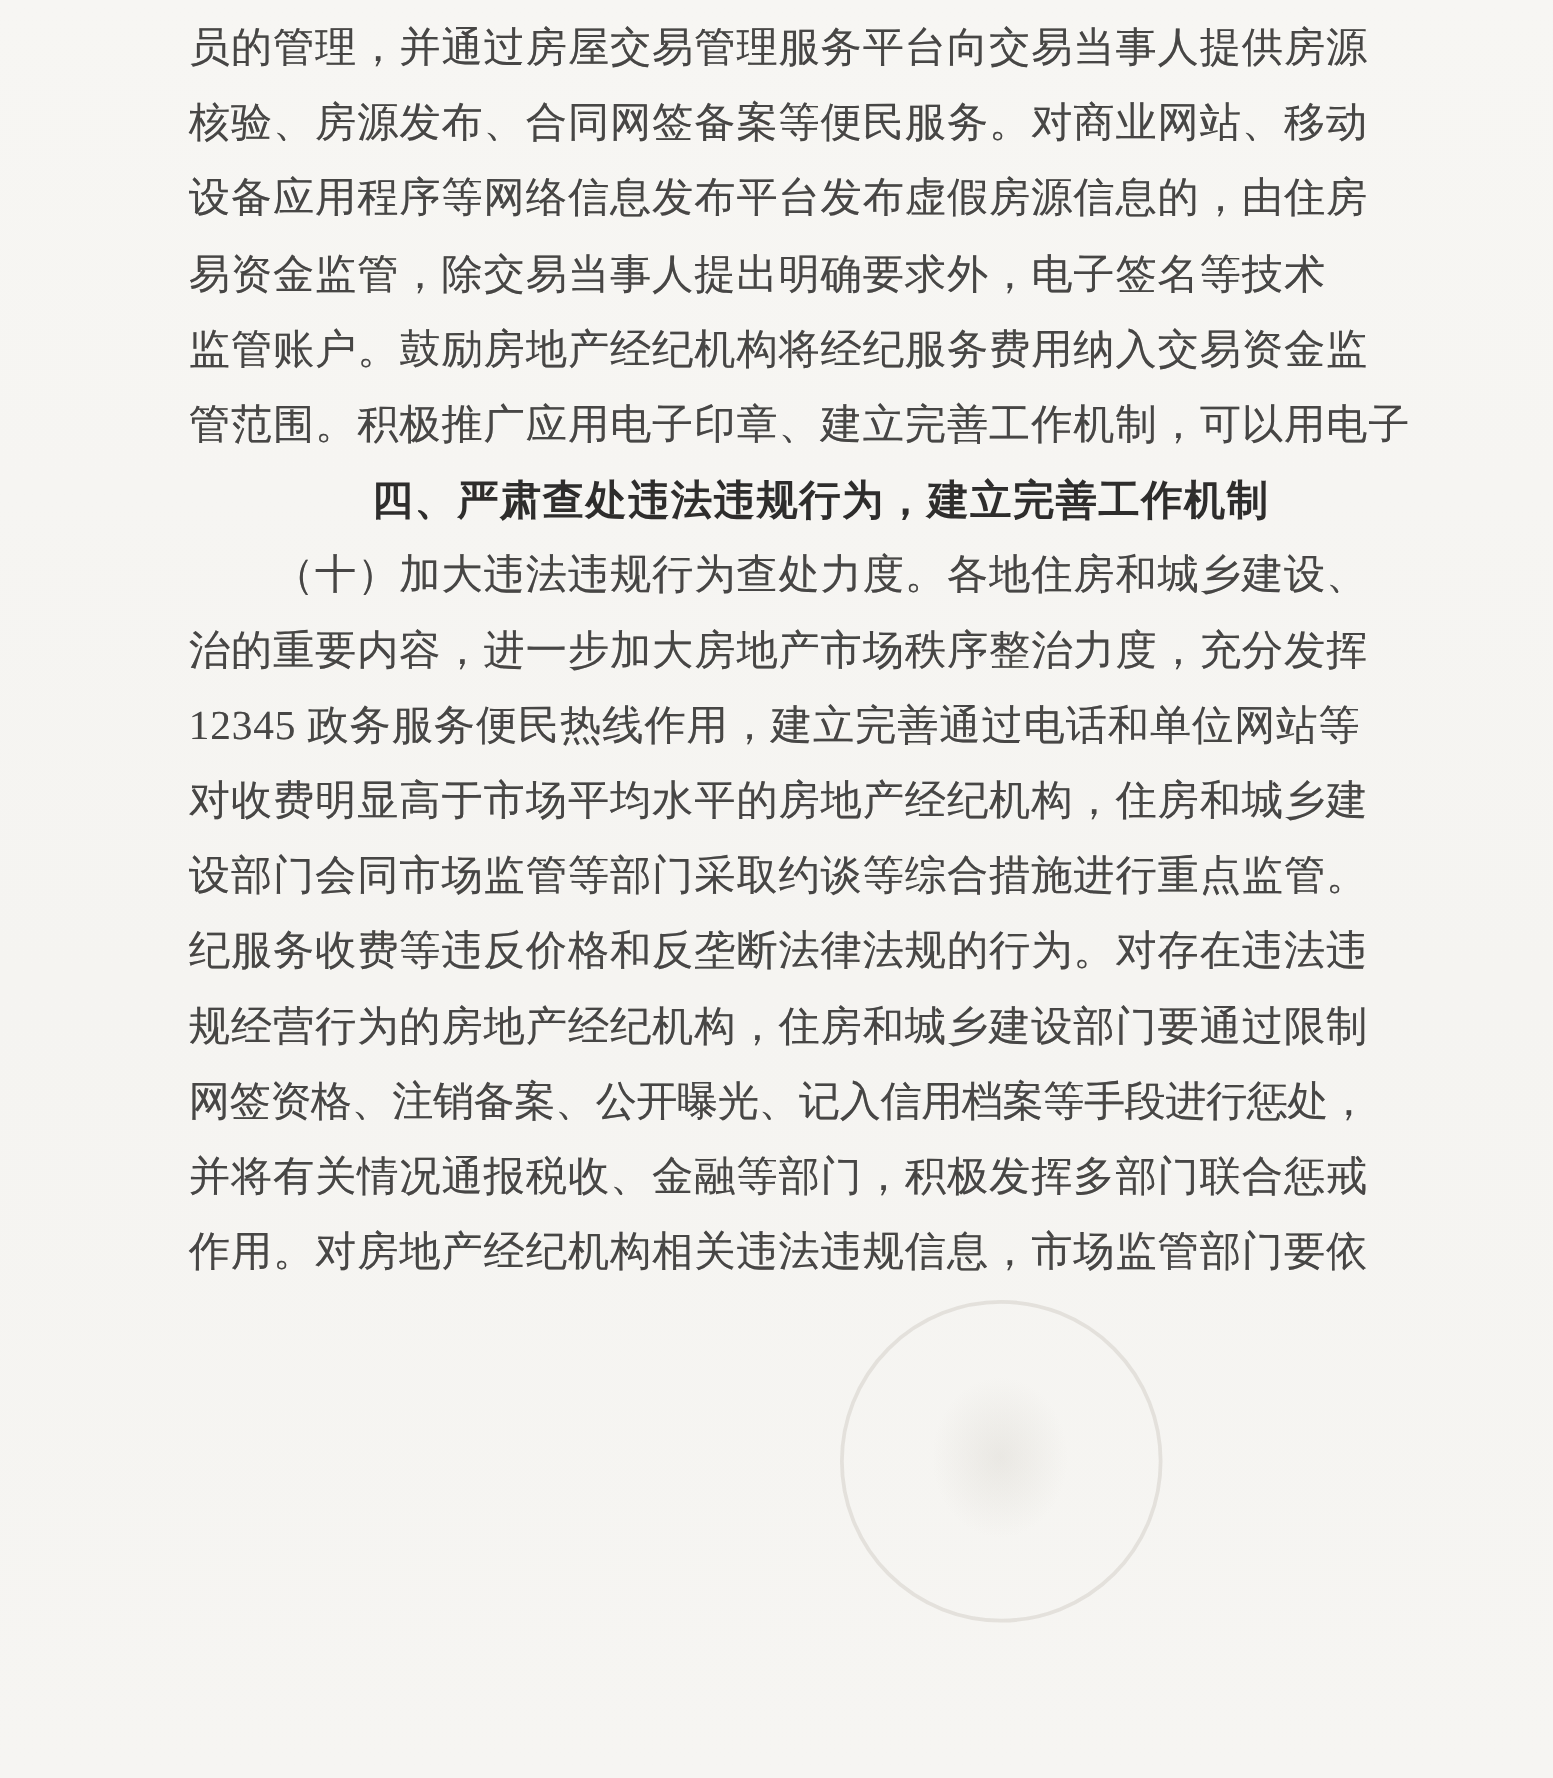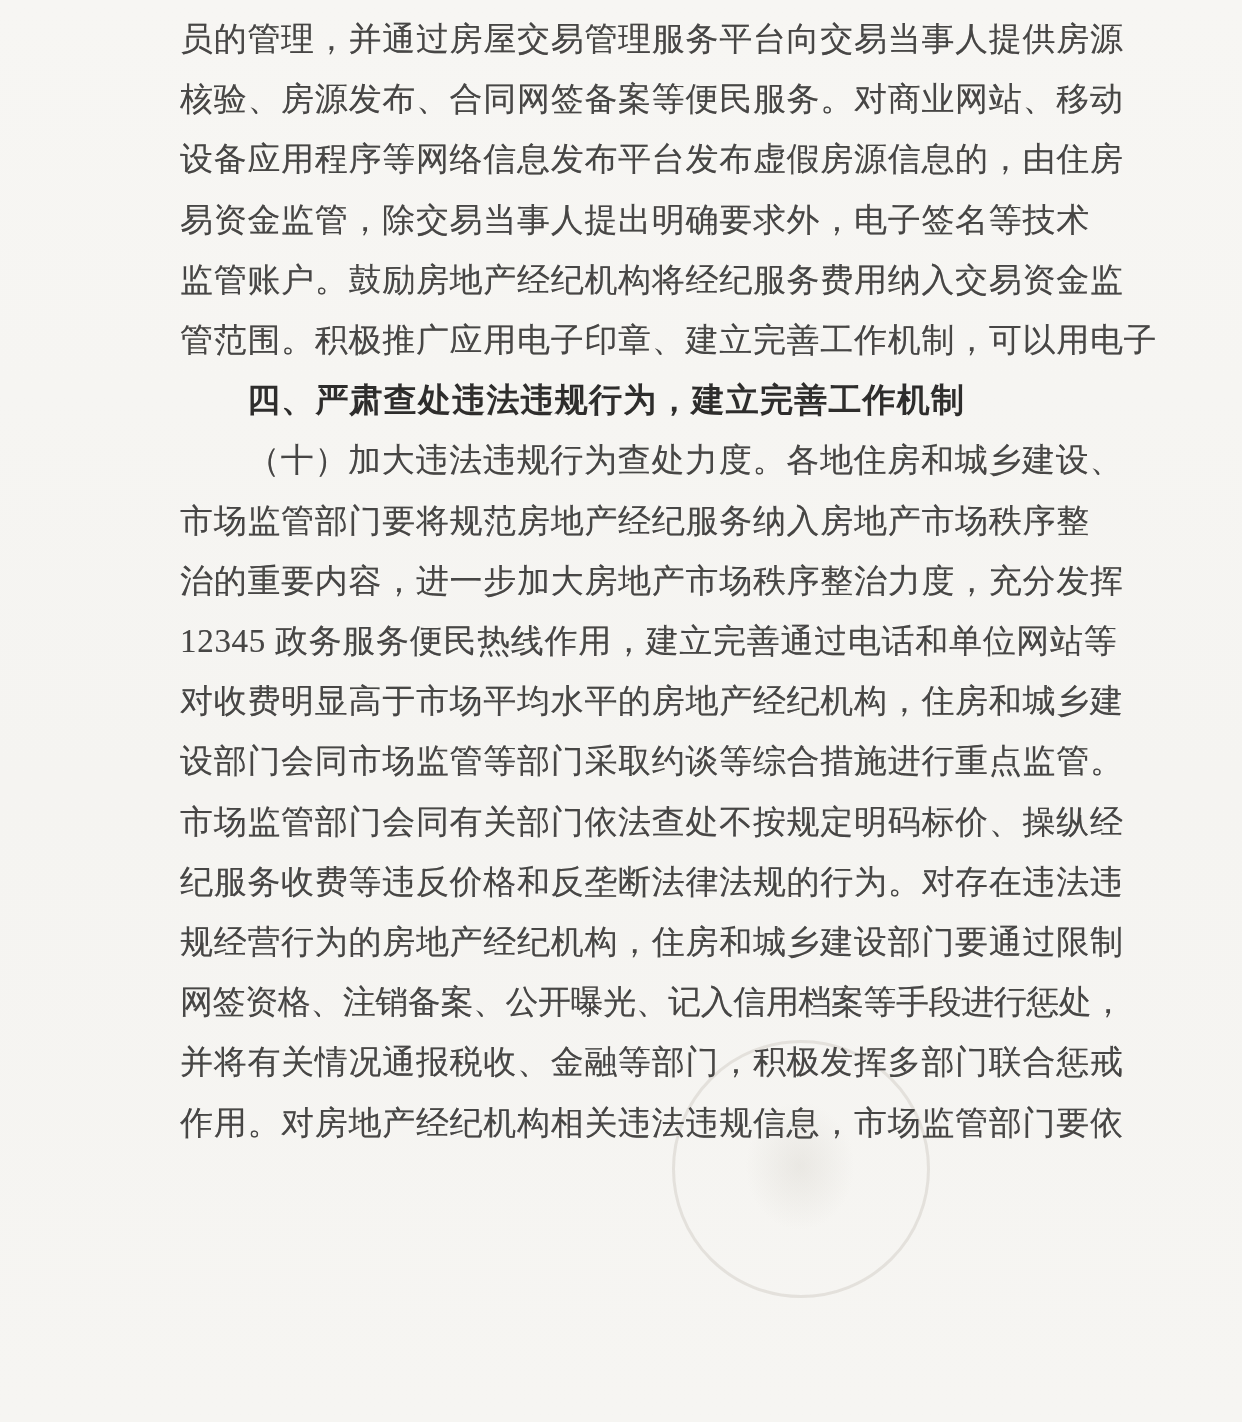--- a/index.html
+++ b/index.html
@@ -35,38 +35,39 @@
     content: "";
     position: absolute;
     left: 70px;
     top: 58px;
     width: 110px;
     height: 130px;
     background: radial-gradient(ellipse at center, rgba(180,174,162,0.18) 0%, rgba(180,174,162,0) 70%);
   }
   .textblock {
     position: absolute;
-    left: 180px;
+    left: 151px;
     top: 9px;
     width: 944px;
   }
   .line {
     display: block;
     white-space: nowrap;
     font-size: 33px;
     line-height: 60.2px;
     letter-spacing: 0.7px;
     color: #474645;
     text-align: left;
     font-weight: 400;
     
     text-shadow: 0 0 0.4px rgba(70,70,68,0.45);
   }
   .line.indent {
     text-indent: 67px;
+    text-align: center;
   }
   .line.tight {
     letter-spacing: -0.45px;
   }
   .line.heading {
     font-family: "Liberation Sans", "DejaVu Sans", sans-serif;
     font-weight: 700;
     color: #2e2d2c;
     text-shadow: none;
     letter-spacing: 1.2px;
@@ -79,25 +80,23 @@
   <div class="watermark"></div>
   <div class="textblock" id="textblock">
       <div class="line">员的管理，并通过房屋交易管理服务平台向交易当事人提供房源</div>
       <div class="line">核验、房源发布、合同网签备案等便民服务。对商业网站、移动</div>
       <div class="line">设备应用程序等网络信息发布平台发布虚假房源信息的，由住房</div>
       <div class="line">易资金监管，除交易当事人提出明确要求外，电子签名等技术</div>
       <div class="line">监管账户。鼓励房地产经纪机构将经纪服务费用纳入交易资金监</div>
       <div class="line">管范围。积极推广应用电子印章、建立完善工作机制，可以用电子</div>
       <div class="line heading indent">四、严肃查处违法违规行为，建立完善工作机制</div>
       <div class="line indent">（十）加大违法违规行为查处力度。各地住房和城乡建设、</div>
-      <div class="line">市场监管部门要将规范房地产经纪服务纳入房地产市场秩序整</div>
       <div class="line">治的重要内容，进一步加大房地产市场秩序整治力度，充分发挥</div>
       <div class="line">12345 政务服务便民热线作用，建立完善通过电话和单位网站等</div>
       <div class="line">对收费明显高于市场平均水平的房地产经纪机构，住房和城乡建</div>
       <div class="line">设部门会同市场监管等部门采取约谈等综合措施进行重点监管。</div>
-      <div class="line">市场监管部门会同有关部门依法查处不按规定明码标价、操纵经</div>
       <div class="line">纪服务收费等违反价格和反垄断法律法规的行为。对存在违法违</div>
       <div class="line">规经营行为的房地产经纪机构，住房和城乡建设部门要通过限制</div>
       <div class="line tight">网签资格、注销备案、公开曝光、记入信用档案等手段进行惩处，</div>
       <div class="line">并将有关情况通报税收、金融等部门，积极发挥多部门联合惩戒</div>
       <div class="line">作用。对房地产经纪机构相关违法违规信息，市场监管部门要依</div>
     </div>
 </div>
 
 </body></html>

